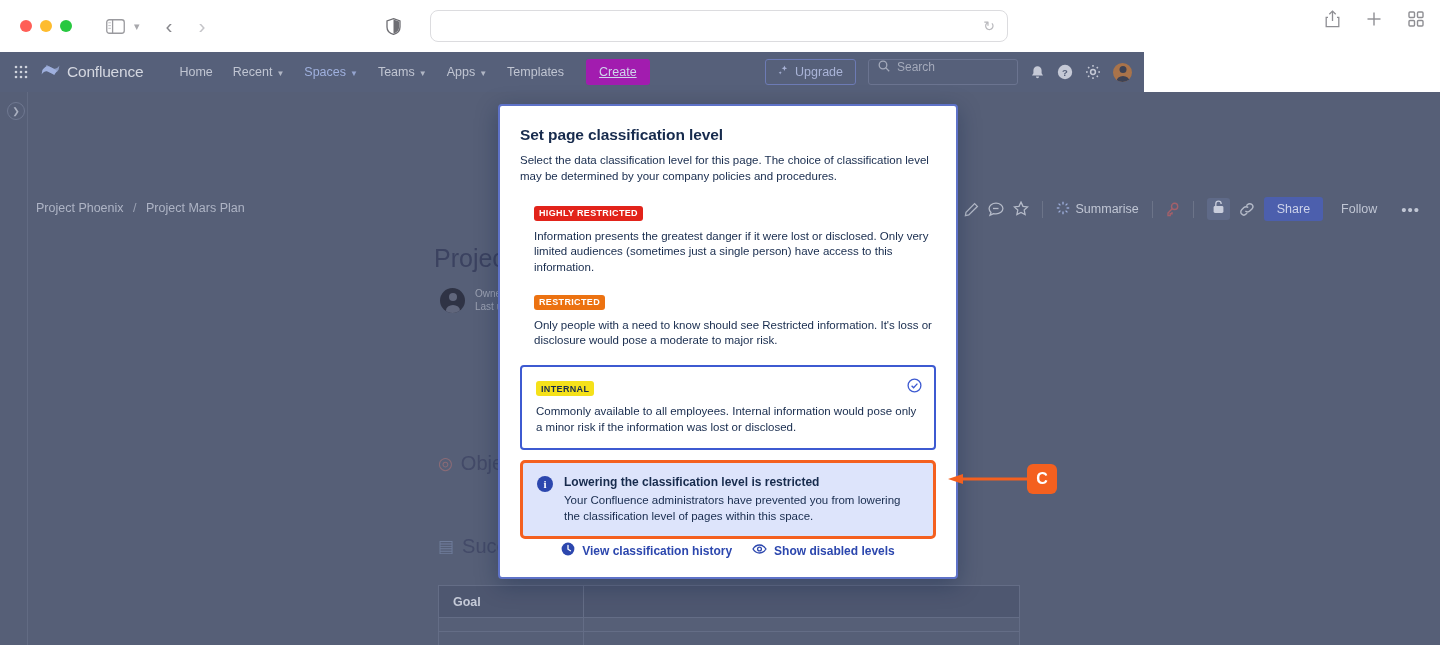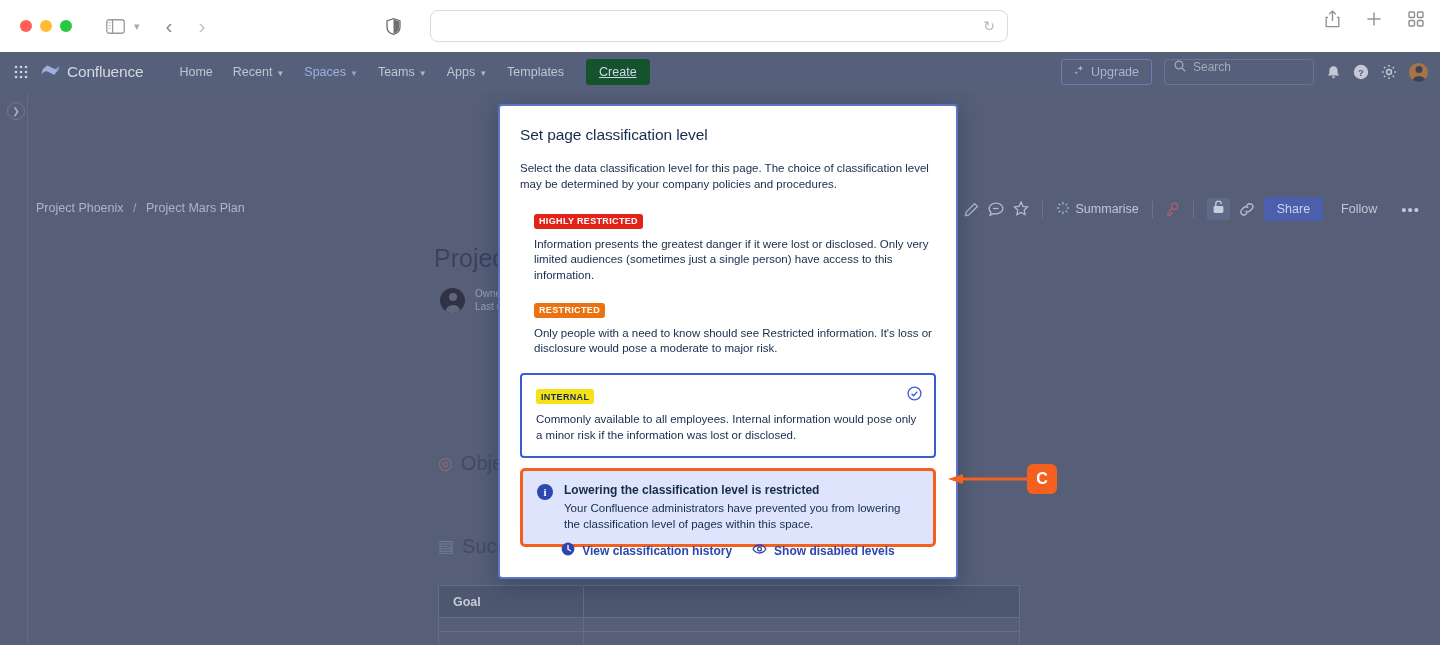--- a/index.html
+++ b/index.html
@@ -45,41 +45,41 @@
 
   .chrome-right {
     position: absolute; right: 16px; top: 10px;
     display: flex; align-items: center; gap: 26px;
     color: #8e8e93;
   }
 
   
   .conf-nav {
     position: absolute; top: 52px; left: 0;
-    width: 1440px; height: 40px;
+    width: 1144px; height: 40px;
     background: #56607a;
     display: flex; align-items: center;
     color: #c7cbd6;
   }
   .grid-ico { margin-left: 14px; color: #cfd3dd; display:flex; }
   .conf-logo { display: flex; align-items: center; gap: 7px; margin-left: 13px; }
   .conf-logo-text { font-size: 15.5px; color: #d4d7e0; letter-spacing: -0.2px; }
   .nav-links { display: flex; align-items: center; margin-left: 27px; gap: 2px; }
   .nav-link {
     font-size: 12.5px; color: #c0c5d2; padding: 7px 9px; border-radius: 3px;
     position: relative; white-space: nowrap;
   }
   .nav-link.active { color: #9fb0de; }
   .nav-link.active::after {
     content: ""; position: absolute; left: 9px; right: 9px; bottom: -9px;
     height: 2.5px; background: #6b80c4; border-radius: 2px;
   }
   .nav-caret { font-size: 8px; margin-left: 4px; opacity: .85; }
   .create-btn {
-    margin-left: 13px; background: #14532d; color: #cfd5ec;
+    margin-left: 13px; background: #a21caf; color: #cfd5ec;
     font-size: 12.5px; padding: 6px 13px; border-radius: 3px; text-decoration: underline;
   }
   .nav-right {
     position: absolute; right: 12px; top: 0; height: 40px;
     display: flex; align-items: center; gap: 12px; margin-left: 36px;
   }
   .upgrade-btn {
     display: flex; align-items: center; gap: 6px;
     border: 1px solid #6d7bb5; border-radius: 3px;
     padding: 5px 12px; color: #aab4d8; font-size: 12.5px;
@@ -205,22 +205,22 @@
   
   .modal {
     position: absolute; left: 498px; top: 104px;
     width: 460px; height: 475px;
     background: #ffffff; border-radius: 4px;
     border: 2px solid #5e72c8;
     box-shadow: 0 6px 22px rgba(9,30,66,.35);
     padding: 20px;
   }
   .modal-title {
-    font-size: 15.5px; color: #172b4d; font-weight: normal;
-    letter-spacing: -.1px; margin-bottom: 16px;
+    font-size: 15.5px; color: #172b4d; font-weight: bold;
+    letter-spacing: -.1px; margin-bottom: 8px;
   }
   .modal-desc {
     font-size: 11.5px; color: #172b4d; line-height: 16px; margin-bottom: 18px;
   }
   .level-block { padding: 0 2px 0 14px; margin-bottom: 16px; }
   .lvl-badge {
     display: inline-block; font-size: 9px; font-weight: bold;
     padding: 2.5px 5px; border-radius: 3px; letter-spacing: .35px;
     margin-bottom: 8px;
   }

